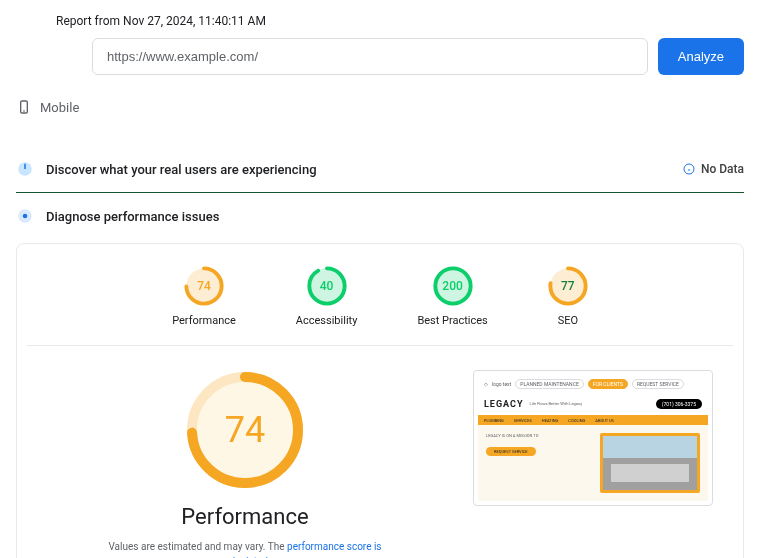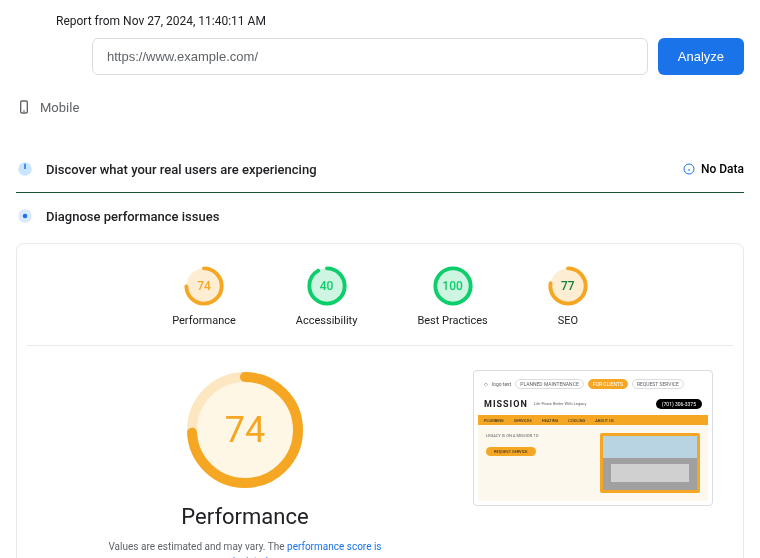--- a/index.html
+++ b/index.html
@@ -8,21 +8,21 @@
 .url-row { display: flex; gap: 10px; margin: 0 0 18px 40px; padding-left: 36px; }
 .url-input { flex: 1; border: 1px solid #dadce0; border-radius: 6px; padding: 10px 14px; font-size: 13px; color: #5f6368; outline: none; }
 .analyze-btn { background: #1a73e8; color: #fff; border: none; border-radius: 6px; padding: 0 20px; font-size: 13px; font-weight: 500; cursor: pointer; }
 .tabs { display: flex; justify-content: center; gap: 36px; margin-bottom: 20px; flex-direction: column; }
 .tab { display: flex; align-items: center; gap: 8px; font-size: 13px; color: #5f6368; padding: 6px 0 8px; cursor: pointer; border-bottom: 3px solid transparent; }
 .tab.active { color: #1a73e8; border-bottom-color: #1a73e8; }
 .tab svg { width: 16px; height: 16px; }
 .section-row { display: flex; align-items: center; gap: 12px; padding: 14px 0; font-size: 13px; font-weight: 500; color: #202124; }
 .section-row.border { border-bottom: 1px solid #14532d; }
 .section-icon { width: 18px; height: 18px; display:flex; align-items:center; justify-content:center; }
-.no-data { margin-left: auto; color: #000000; font-size: 12px; display: flex; align-items: center; gap: 6px; }
+.no-data { margin-left: auto; color: #404040; font-size: 12px; display: flex; align-items: center; gap: 6px; }
 .panel { border: 1px solid #e8eaed; border-radius: 8px; padding: 14px 10px 8px; margin-top: 4px; }
 .score-row { display: flex; justify-content: center; gap: 60px; padding: 8px 0 18px; border-bottom: 1px solid #e8eaed; }
 .score-col { display: flex; flex-direction: column; align-items: center; gap: 8px; }
 .gauge { position: relative; width: 40px; height: 40px; }
 .gauge svg { width: 40px; height: 40px; transform: rotate(-90deg); }
 .gauge-txt { position: absolute; inset: 0; display:flex; align-items:center; justify-content:center; font-size: 12px; font-weight: 500; }
 .score-label { font-size: 11px; color: #202124; }
 .detail-row { display: flex; gap: 30px; padding: 24px 20px 4px; align-items:flex-start; }
 .perf-block { flex: 1; display:flex; flex-direction:column; align-items:center; }
 .big-gauge { position: relative; width: 120px; height: 120px; }
@@ -119,21 +119,21 @@
          <div class="gauge-txt" style="color:#0cce6b">40</div>
        </div>
        <div class="score-label">Accessibility</div>
      </div>
       <div class="score-col">
        <div class="gauge">
          <svg viewBox="0 0 36 36">
            <circle cx="18" cy="18" r="15.9" fill="#0cce6b33"></circle>
            <circle cx="18" cy="18" r="15.9" fill="none" stroke="#0cce6b" stroke-width="3.5" stroke-dasharray="100 100" stroke-linecap="round"></circle>
          </svg>
-         <div class="gauge-txt" style="color:#0cce6b">100</div>
+         <div class="gauge-txt" style="color:#0cce6b">200</div>
        </div>
        <div class="score-label">Best Practices</div>
      </div>
       <div class="score-col">
        <div class="gauge">
          <svg viewBox="0 0 36 36">
            <circle cx="18" cy="18" r="15.9" fill="#f5a62333"></circle>
            <circle cx="18" cy="18" r="15.9" fill="none" stroke="#f5a623" stroke-width="3.5" stroke-dasharray="77 100" stroke-linecap="round"></circle>
          </svg>
          <div class="gauge-txt" style="color:#15803d">77</div>
@@ -162,21 +162,21 @@
     <div class="thumb">
       <div class="thumb-inner">
         <div class="thumb-top">
           <span>◇</span>
             <span>logo text</span>
           <span class="pill">PLANNED MAINTENANCE</span>
           <span class="pill orange">FOR CLIENTS</span>
           <span class="pill">REQUEST SERVICE</span>
         </div>
         <div class="thumb-logo">
-          <span class="lg">MISSION</span>
+          <span class="lg">LEGACY</span>
           <span class="tag">Life Flows Better With Legacy</span>
           <span class="phone">(701) 306-3375</span>
         </div>
         <div class="thumb-nav">
           <div>PLUMBING</div>
             <div>SERVICES</div>
             <div>HEATING</div>
             <div>COOLING</div>
             <div>ABOUT US</div>
         </div>

